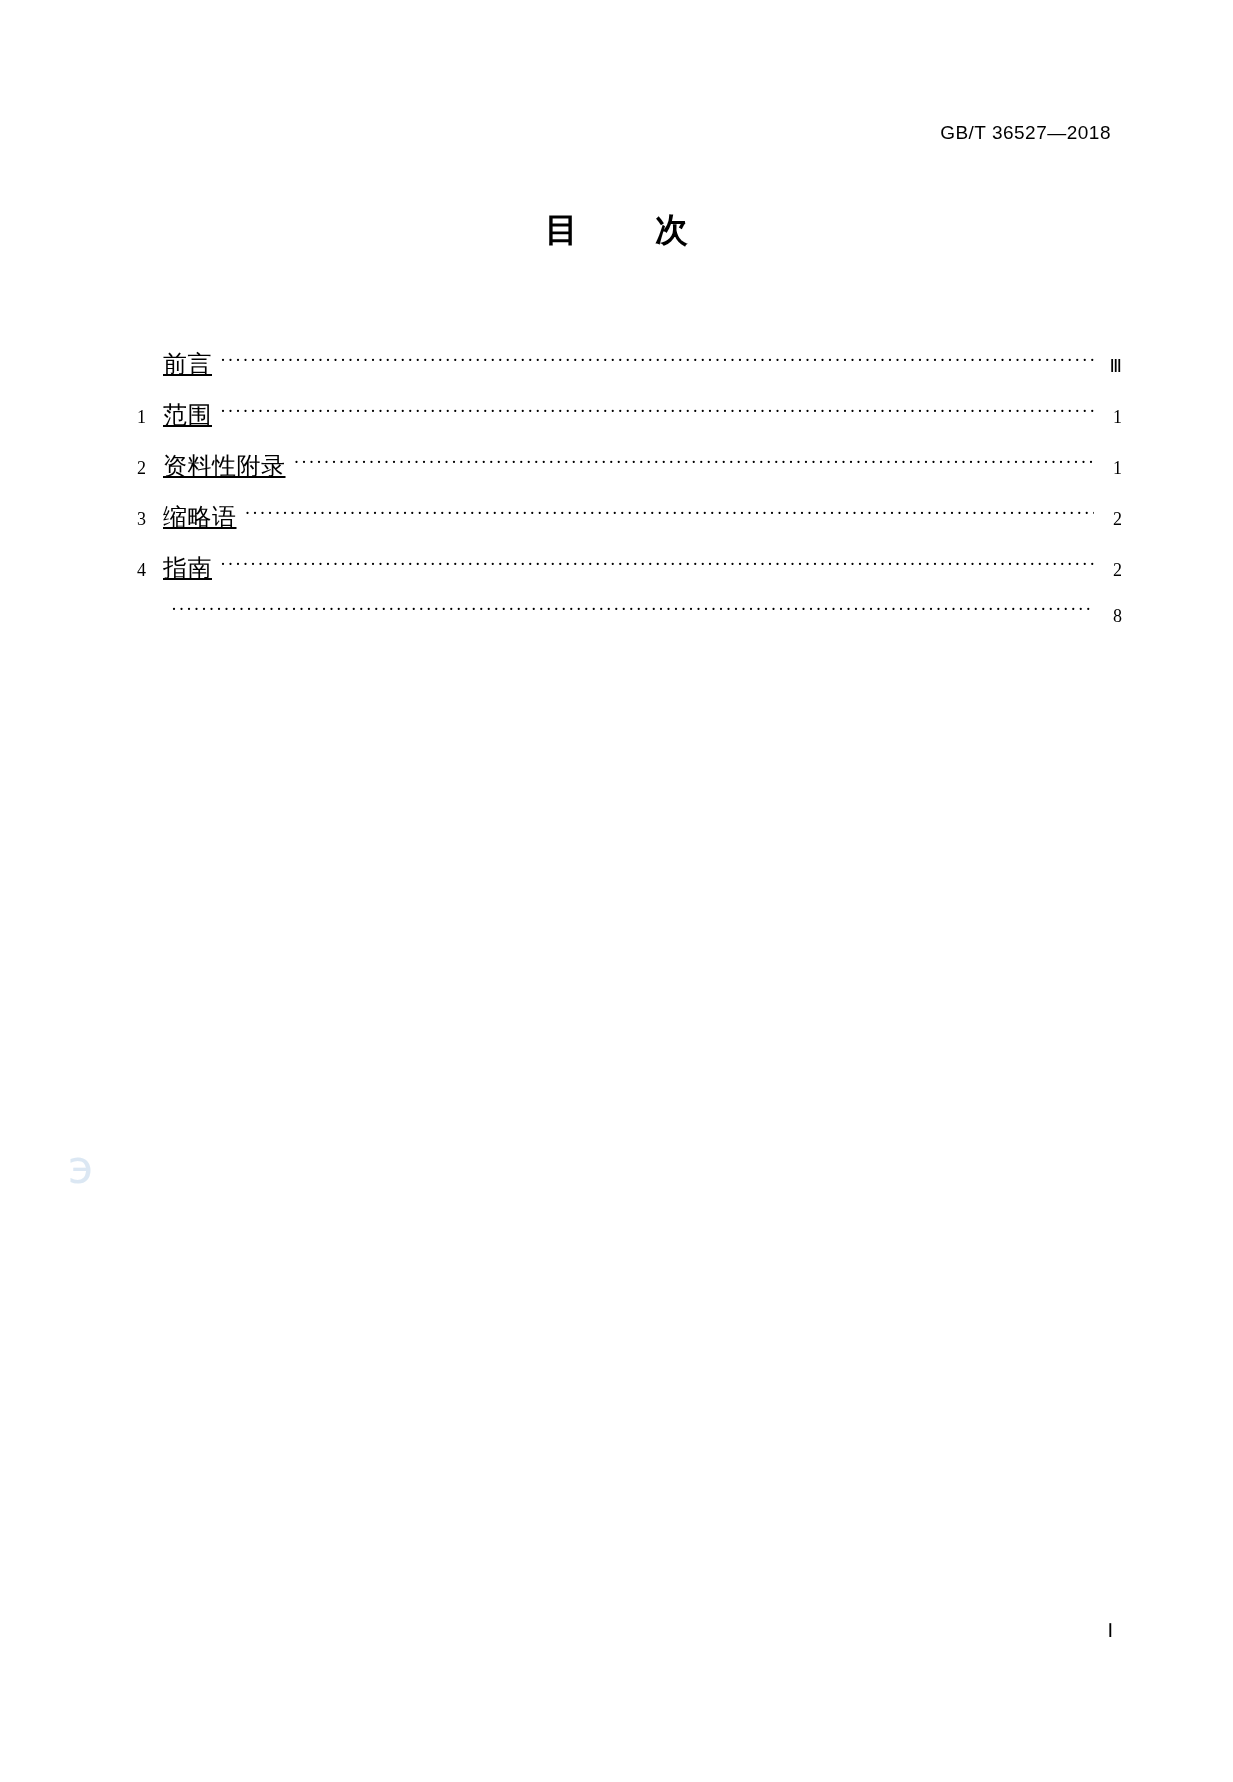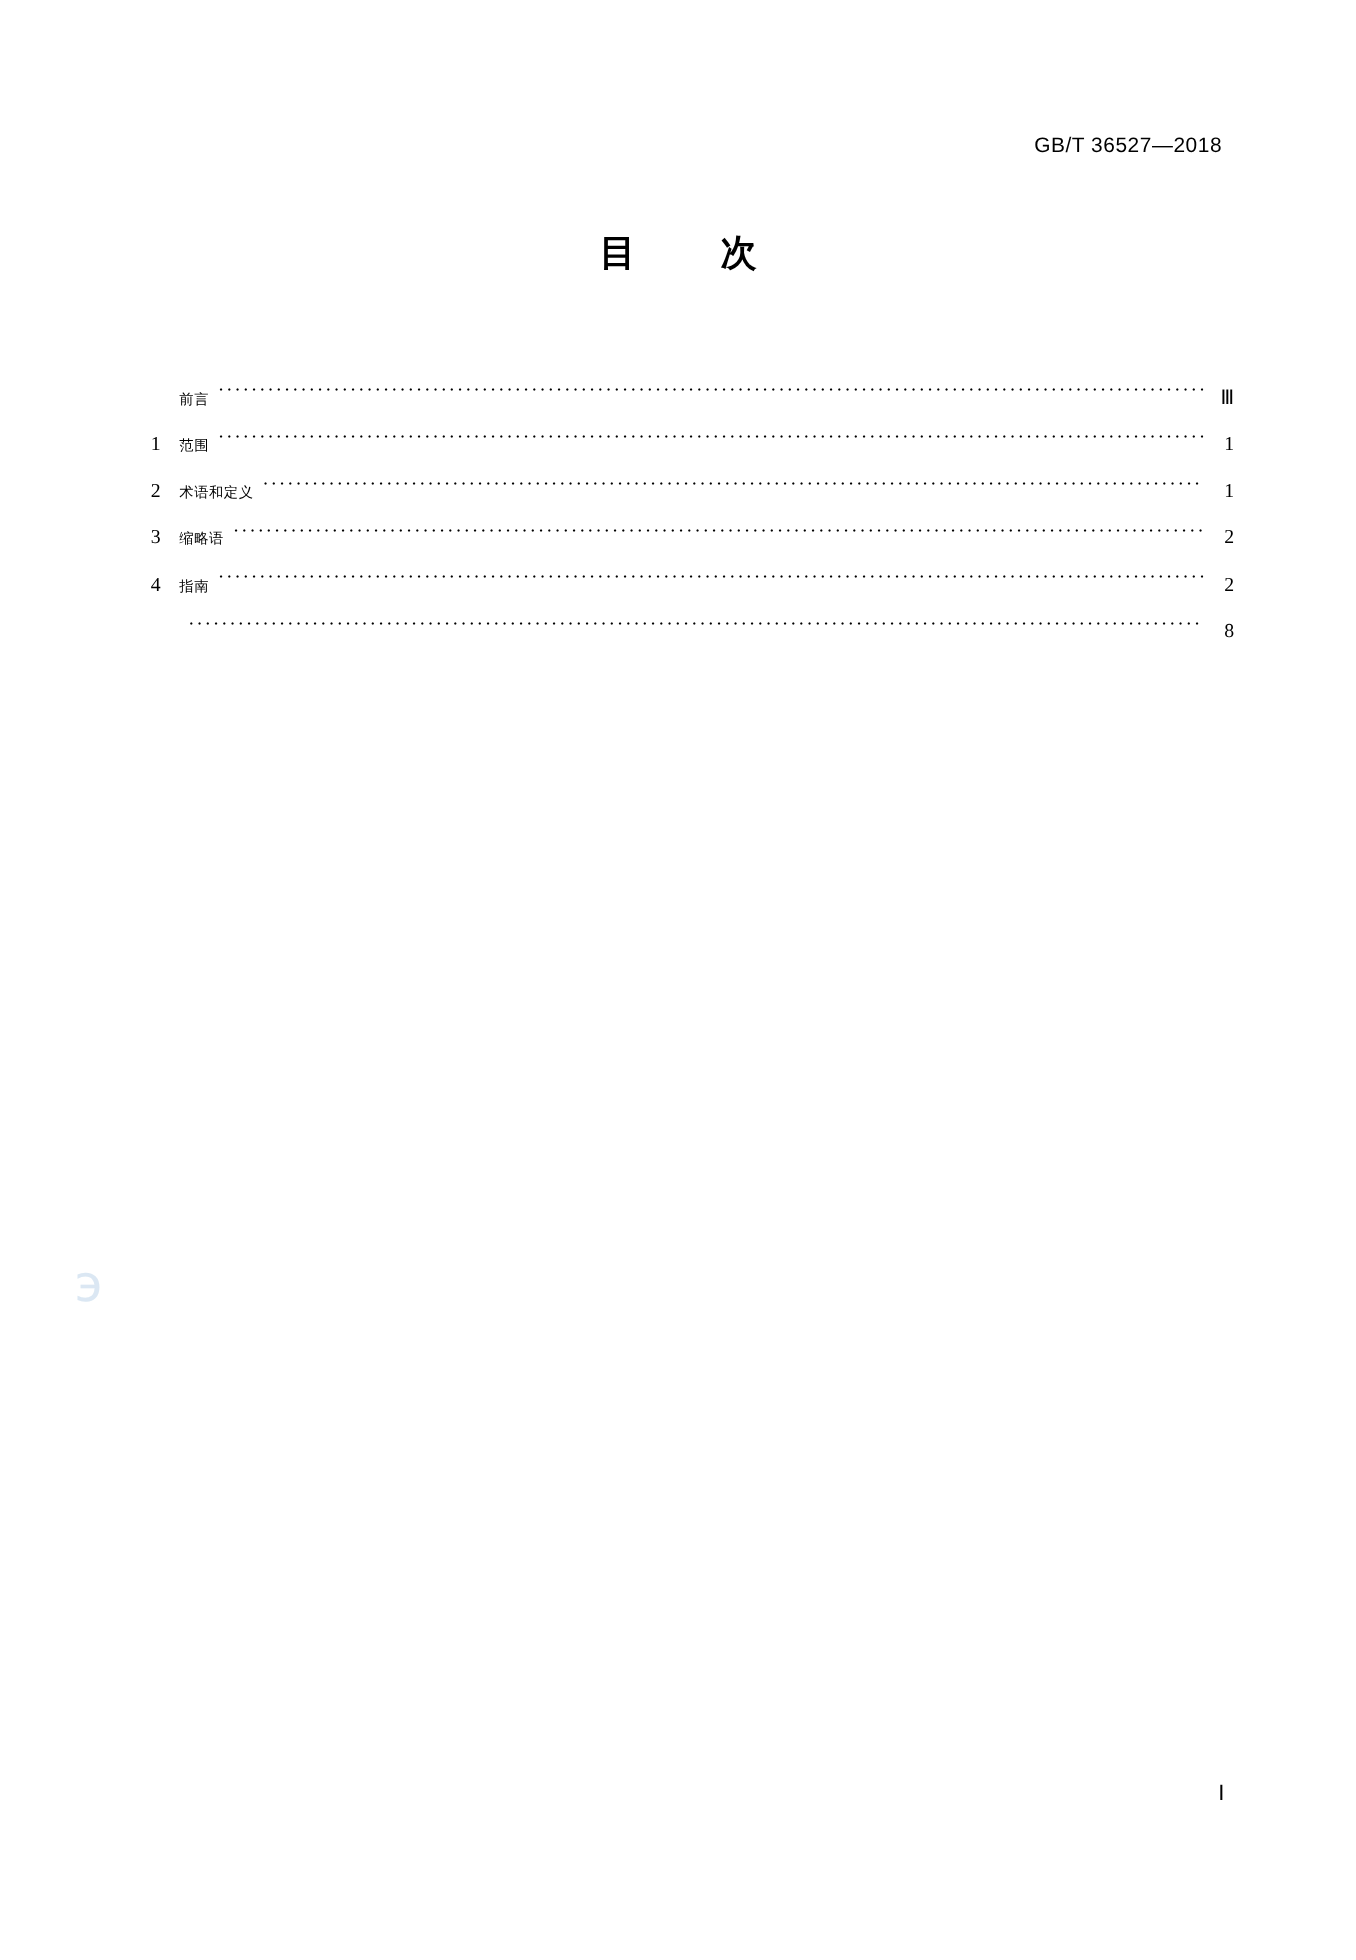--- a/index.html
+++ b/index.html
@@ -55,23 +55,24 @@
     white-space: nowrap;
   }
   .toc-row .num {
     font-family: "Liberation Serif", serif;
     width: 26px;
     flex: 0 0 auto;
     font-size: 18px;
   }
   .toc-row .label {
     font-family: "DejaVu Sans", sans-serif;
-    font-size: 13px;
+    font-size: 24px;
     flex: 0 0 auto;
     letter-spacing: 0.5px;
+    text-decoration: underline;
   }
   .toc-row .dots {
     flex: 1 1 auto;
     overflow: hidden;
     margin: 0 6px 0 8px;
     position: relative;
     height: 1em;
   }
   .toc-row .dots::after {
     content: "····························································································································································································";
@@ -141,21 +142,21 @@
 
     <div class="toc-row">
       <span class="num">1</span>
       <span class="label">范围</span>
       <span class="dots"></span>
       <span class="pageno">1</span>
     </div>
 
     <div class="toc-row">
       <span class="num">2</span>
-      <span class="label">术语和定义</span>
+      <span class="label">资料性附录</span>
       <span class="dots"></span>
       <span class="pageno">1</span>
     </div>
 
     <div class="toc-row">
       <span class="num">3</span>
       <span class="label">缩略语</span>
       <span class="dots"></span>
       <span class="pageno">2</span>
     </div>

